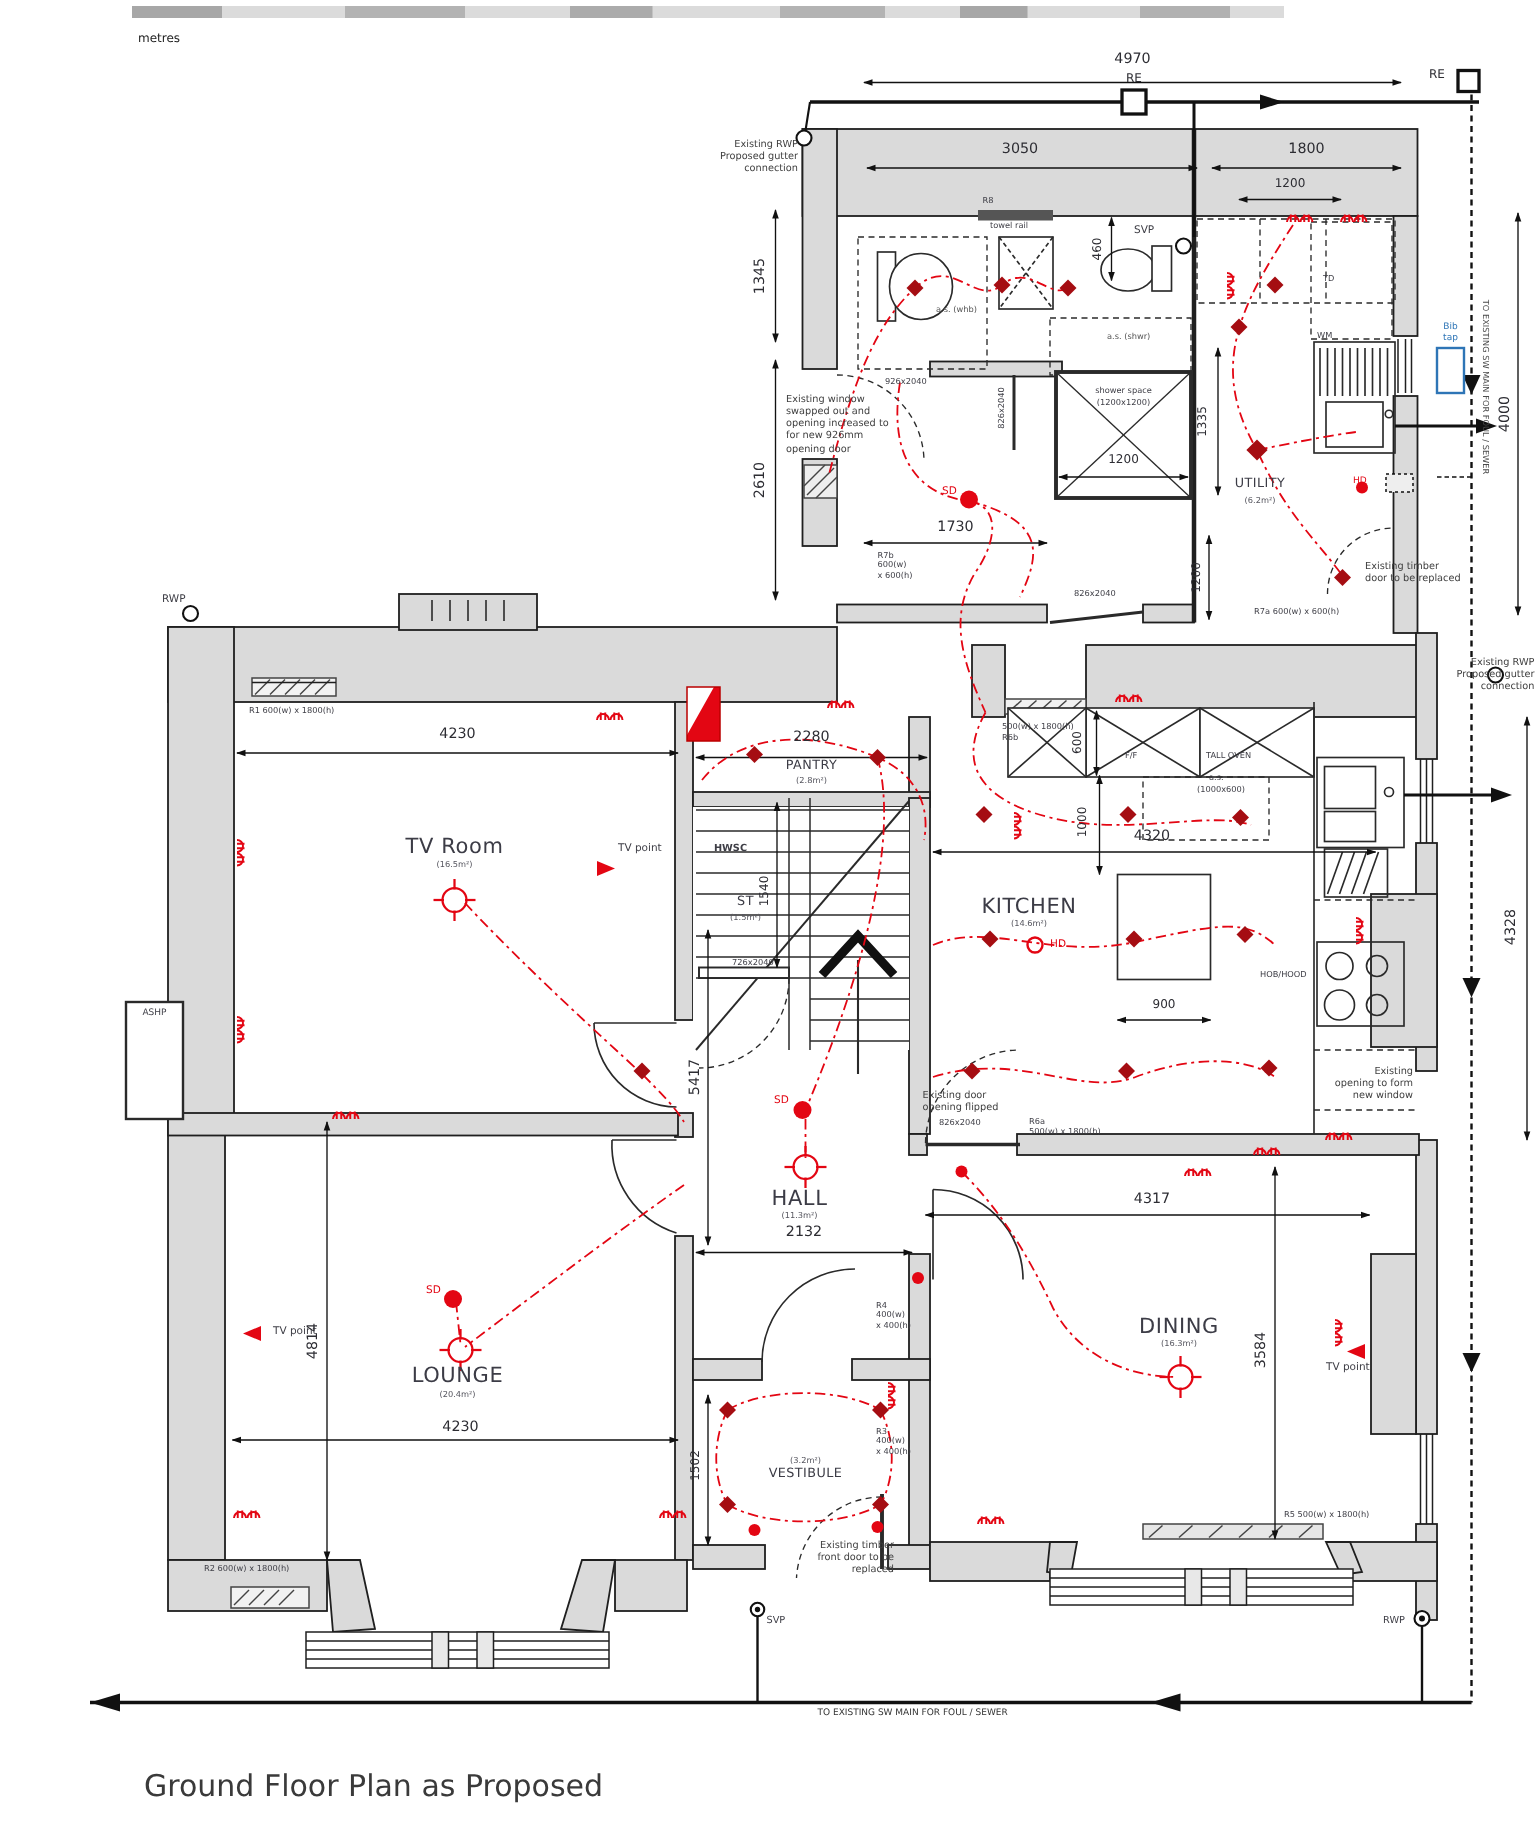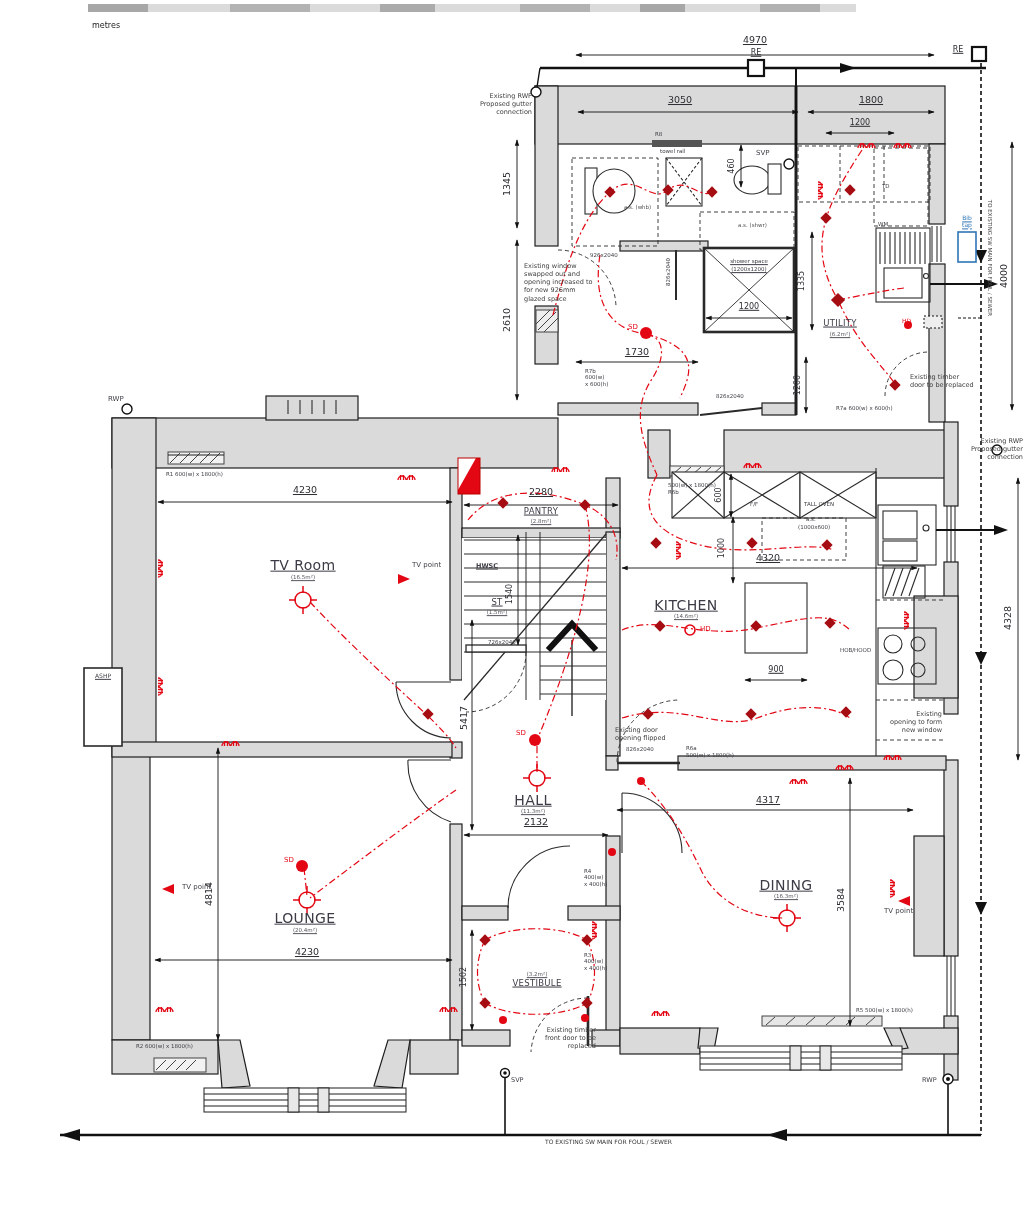--- a/index.html
+++ b/index.html
@@ -1,20 +1,20 @@
 <!DOCTYPE html>
 <html><head>
 <meta charset="utf-8">
 <style>
   html,body{margin:0;padding:0;background:#fff;}
   .plan{position:relative;width:1024px;height:1227px;background:#fff;overflow:hidden;
         font-family:"DejaVu Sans","Liberation Sans",sans-serif;}
   .plan svg{position:absolute;left:0;top:0;}
   .lab{position:absolute;color:#3e3e46;white-space:nowrap;line-height:1.05;}
-  .ctr{transform:translate(-50%,-50%);text-align:center;text-decoration:underline;}
+  .ctr{transform:translate(-50%,-50%);text-align:center;}
   .vrt{transform:translate(-50%,-50%) rotate(-90deg);text-align:center;}
   .v90{transform:translate(-50%,-50%) rotate(90deg);text-align:center;}
   .dim{font-size:9.5px;color:#2d2d33;}
   .dm8{font-size:8px;color:#2d2d33;}
   .sm{font-size:6.5px;}
   .xs{font-size:5.5px;}
   .room{font-size:14px;letter-spacing:.4px;color:#3c3c46;}
   .room2{font-size:8.5px;letter-spacing:.3px;color:#3c3c46;}
   .area{font-size:5.5px;color:#55555e;}
   .red{color:#e30613;}
@@ -568,21 +568,21 @@
 <div class="lab note rt" style="left:452px;top:92px;width:80px;">
   <div>Existing RWP</div>
   <div>Proposed gutter</div>
   <div>connection</div>
 </div>
 <div class="lab note" style="left:524px;top:262px;">
   <div>Existing window</div>
   <div>swapped out and</div>
   <div>opening increased to</div>
   <div>for new 926mm</div>
-  <div>glazed space</div>
+  <div>opening door</div>
 </div>
 <div class="lab note" style="left:910px;top:373px;">
   <div>Existing timber</div>
   <div>door to be replaced</div>
 </div>
 <div class="lab note rt" style="left:955px;top:437px;width:68px;">
   <div>Existing RWP</div>
   <div>Proposed gutter</div>
   <div>connection</div>
 </div>
@@ -697,14 +697,15 @@
   <div>front door to be</div>
   <div>replaced</div>
 </div>
 <div class="lab xs" style="left:856px;top:1008px;">R5 500(w) x 1800(h)</div>
 <div class="lab xs" style="left:136px;top:1044px;">R2 600(w) x 1800(h)</div>
 
 <div class="lab sm" style="left:922px;top:1077px;font-size:6.5px;">RWP</div>
 <div class="lab sm" style="left:511px;top:1077px;font-size:6.5px;">SVP</div>
 <div class="lab" style="left:545px;top:1139px;font-size:6px;color:#333;">TO EXISTING SW MAIN FOR FOUL / SEWER</div>
 
+<div class="lab title" style="left:96px;top:1180px;">Ground Floor Plan as Proposed</div>
 
 </div>
 
 </body></html>

